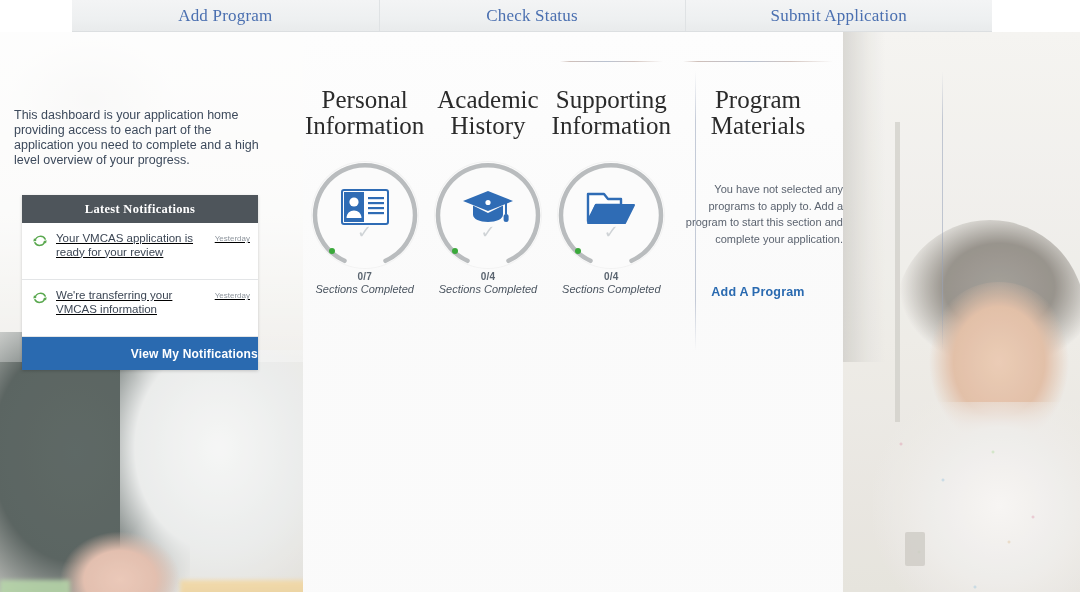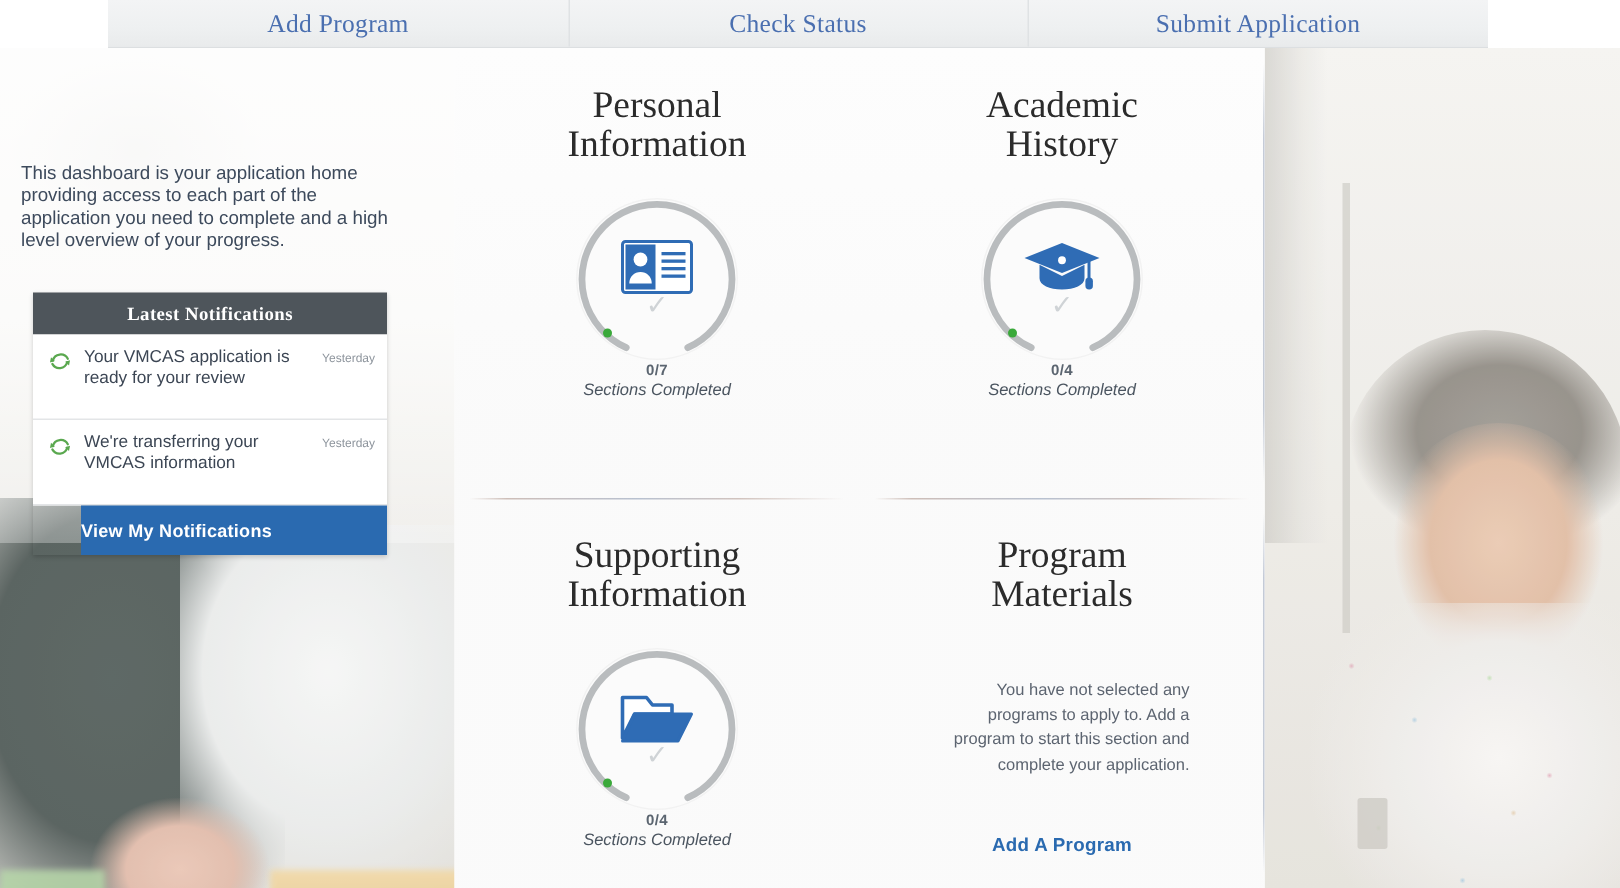--- a/index.html
+++ b/index.html
@@ -140,41 +140,41 @@
     box-shadow: 0 1px 3px rgba(0,0,0,.18);
   }
   #notif-header {
     height:28px; background:#4e555b; color:#ffffff;
     display:flex; align-items:center; justify-content:center;
     font-family:"Liberation Serif", serif; font-size:12.5px; font-weight:700; letter-spacing:.3px;
   }
   .notif-row {
     background:#ffffff; border-bottom:1px solid #e3e5e7;
     display:flex; align-items:flex-start; gap:8px;
-    padding:9px 8px 20px 10px; min-height:42px;
+    padding:9px 8px 20px 10px; min-height:42px;text-decoration:underline;
   }
   .notif-icon { flex:0 0 16px; margin-top:1px; }
   .notif-text { flex:1 1 auto; font-size:11.5px; line-height:13.5px; color:#3c4654; }
   .notif-time { flex:0 0 auto; font-size:8px; color:#8d949c; margin-top:2px; white-space:nowrap; }
   #notif-button {
     height:33px; background:#2a6ab0; color:#ffffff;
-    display:flex; align-items:center; justify-content:flex-start;
-    font-size:12px; font-weight:700; cursor:pointer; letter-spacing:.2px;margin-left:32px;
+    display:flex; align-items:center; justify-content:flex-end;
+    font-size:12px; font-weight:700; cursor:pointer; letter-spacing:.2px;
   }
 
   
   #panel {
     position:absolute; left:303px; top:32px; width:540px; height:560px;
     background:#fdfdfd;
   }
   #panel-wash { position:absolute; inset:0;
     background: linear-gradient(180deg, rgba(253,253,253,.97) 0%, rgba(250,250,250,.93) 45%, rgba(250,250,250,.90) 100%); }
   #grid {
     position:absolute; inset:0;
-    display:grid; grid-template-columns: 1fr 1fr; grid-template-rows: 300px 1fr;
+    display:grid; grid-template-columns: 1fr 1fr 1fr 1fr; grid-template-rows: 300px 1fr; margin-top: 29px;
   }
   .cell { position:relative; display:flex; flex-direction:column; align-items:center; }
   .vline { position:absolute; left:269px; top:10px; bottom:10px; width:1px;
            background: linear-gradient(180deg, rgba(160,170,190,0) 0%, rgba(150,162,185,.55) 18%, rgba(150,162,185,.55) 82%, rgba(160,170,190,0) 100%); }
   .hline { position:absolute; left:10px; right:10px; top:300px; height:1px;
            background: linear-gradient(90deg, rgba(180,150,140,0) 0%, rgba(176,150,140,.6) 10%, rgba(140,155,180,.6) 45%, rgba(176,150,140,.55) 72%, rgba(180,170,165,0) 100%); }
 
   .card-title {
     margin-top: 26px;
     font-family:"Liberation Serif", serif;

